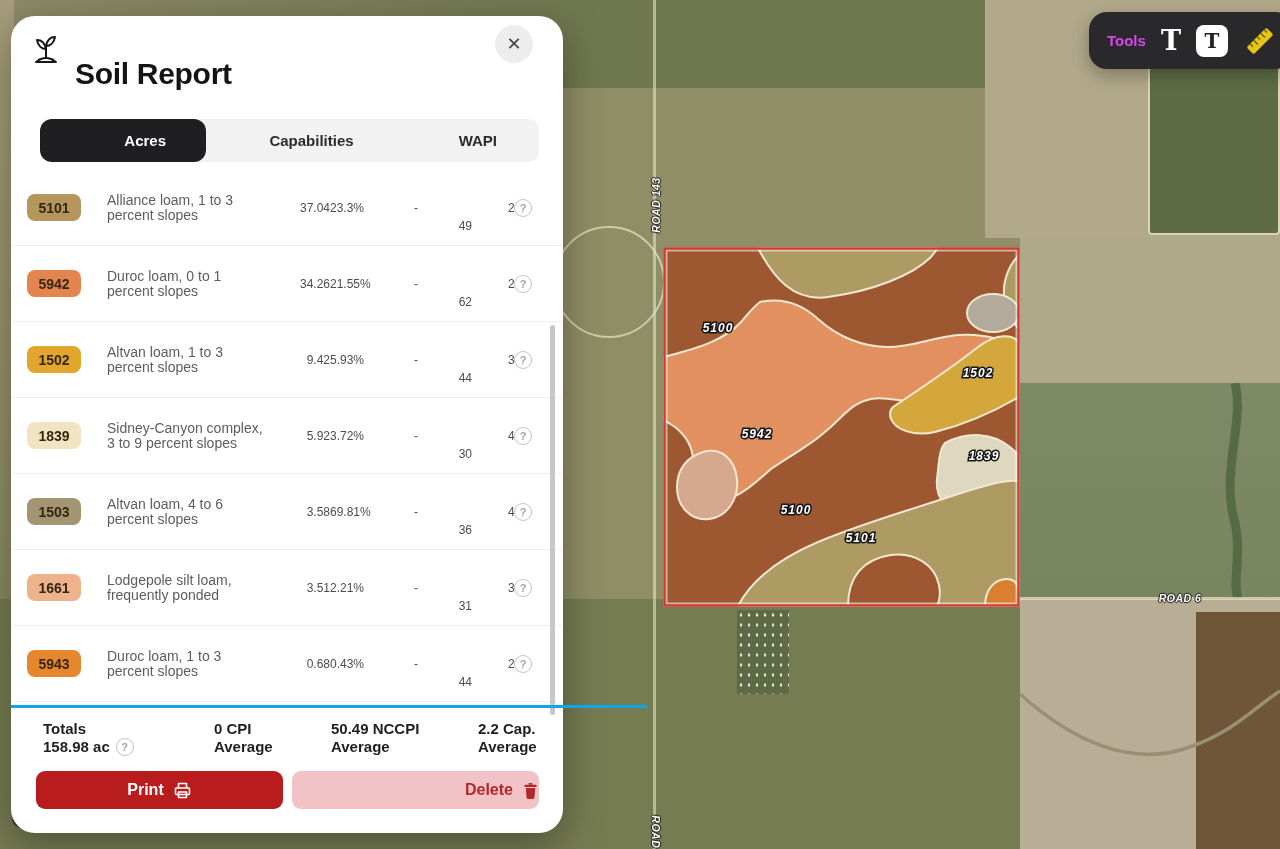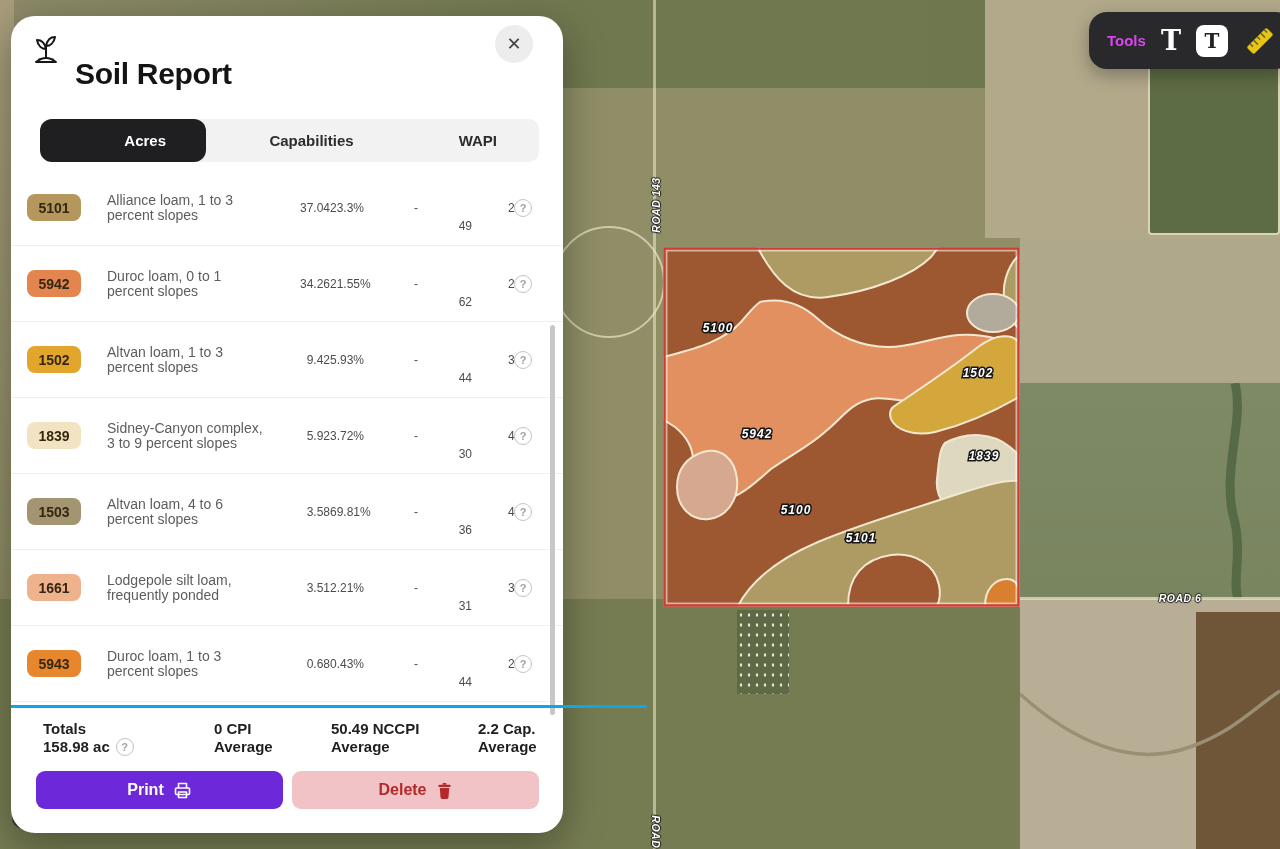--- a/index.html
+++ b/index.html
@@ -87,21 +87,21 @@
 
   .totals { position:absolute; left:0; top:689px; width:636px; height:64px; border-top:3px solid #0ea5e9; }
   .tot-col { position:absolute; top:12px; font-size:15px; font-weight:bold; color:#1f1f1f; line-height:18px; }
   .tc1 { left:32px; } .tc2 { left:203px; } .tc3 { left:320px; } .tc4 { left:467px; }
   .tot-acres { display:flex; align-items:center; gap:6px; }
 
   .btn { position:absolute; top:755px; width:247px; height:38px; border:none; border-radius:9px;
          font-family:"Liberation Sans",sans-serif; font-size:16px; font-weight:bold; cursor:pointer;
          display:flex; align-items:center; justify-content:center; gap:9px; }
   .btn-print { left:25px; color:#fff; }
-  .btn-delete { left:281px; }
+  .btn-delete { left:281px;justify-content:flex-end; }
 </style>
 </head>
 <body>
 
 <div class="stage">
 
   <div class="map">
     <div class="patch p-topband"></div>
     <div class="patch p-leftstrip"></div>
     <div class="patch p-topright"></div>
@@ -288,21 +288,21 @@
       <div class="tot-col tc3">
         <div>50.49 NCCPI</div>
         <div>Average</div>
       </div>
       <div class="tot-col tc4">
         <div>2.2 Cap.</div>
         <div>Average</div>
       </div>
     </div>
 
-    <button class="btn btn-print" style="background: #6d28d9;">
+    <button class="btn btn-print" style="background: #b91c1c;">
       <span>Print</span>
       <svg width="19" height="19" viewBox="0 0 19 19">
         <g stroke="#fff" stroke-width="1.6" fill="none" stroke-linejoin="round">
           <path d="M5.5,7 V2.5 h8 V7"></path>
           <rect x="2.5" y="7" width="14" height="6.5" rx="1"></rect>
           <rect x="5.5" y="11" width="8" height="5.5"></rect>
         </g>
       </svg>
     </button>
     <button class="btn btn-delete" style="background: rgb(242, 195, 198); color: rgb(179, 41, 41);">

